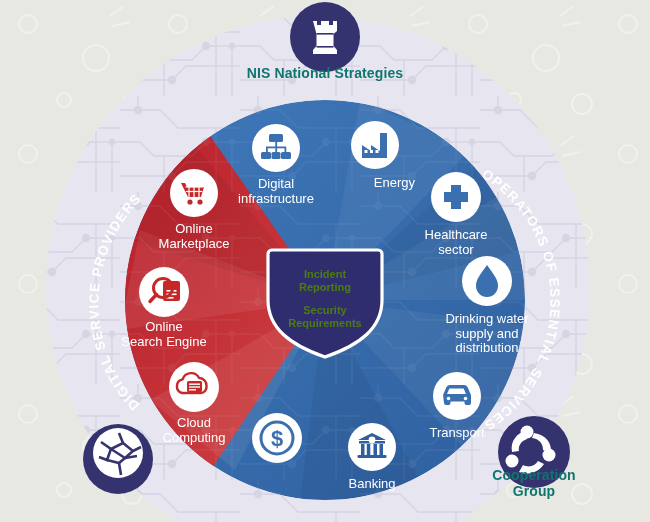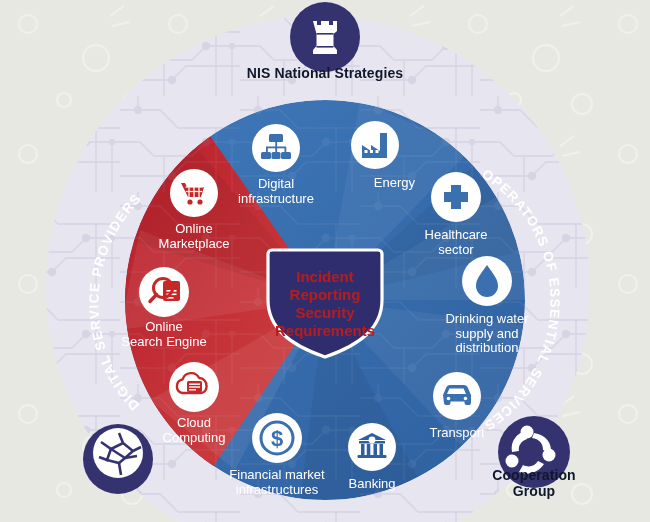--- a/index.html
+++ b/index.html
@@ -20,35 +20,35 @@
   .lbl {
     position: absolute;
     text-align: center;
     line-height: 1.12;
     pointer-events: none;
     white-space: pre-line;
   }
   .badge-label {
     font-size: 14px;
     font-weight: bold;
-    color: #0f172a;
+    color: #0f766e;
     letter-spacing: .1px;
   }
   .spoke-label {
     font-size: 13px;
     color: #ffffff;
     font-weight: 400;
   }
   .shield-txt {
     position: absolute;
     width: 120px;
     text-align: center;
-    color: #b91c1c;
+    color: #4d7c0f;
     font-weight: bold;
-    font-size: 15px;
+    font-size: 11px;
     line-height: 1.2;
     white-space: pre-line;
   }
 </style>
 </head>
 <body>
 
 <div id="stage">
 
   <svg class="layer" viewBox="0 0 650 522">
@@ -309,22 +309,20 @@
     <div class="lbl spoke-label" style="left:226px; top:177px; width:100px;">Digital
 infrastructure</div>
     <div class="lbl spoke-label" style="left:335px; top:176px; width:80px;text-align:right;">Energy</div>
     <div class="lbl spoke-label" style="left:411px; top:228px; width:90px;">Healthcare
 sector</div>
     <div class="lbl spoke-label" style="left:437px; top:312px; width:100px;">Drinking water
 supply and
 distribution</div>
     <div class="lbl spoke-label" style="left:417px; top:426px; width:80px;">Transport</div>
     <div class="lbl spoke-label" style="left:332px; top:477px; width:80px;">Banking</div>
-    <div class="lbl spoke-label" style="left:222px; top:468px; width:110px;">Financial market
-infrastructures</div>
 
     <div class="lbl spoke-label" style="left:144px; top:222px; width:100px;">Online
 Marketplace</div>
     <div class="lbl spoke-label" style="left:114px; top:320px; width:100px;">Online
 Search Engine</div>
     <div class="lbl spoke-label" style="left:144px; top:416px; width:100px;">Cloud
 Computing</div>
   </div>
 </div>
 

